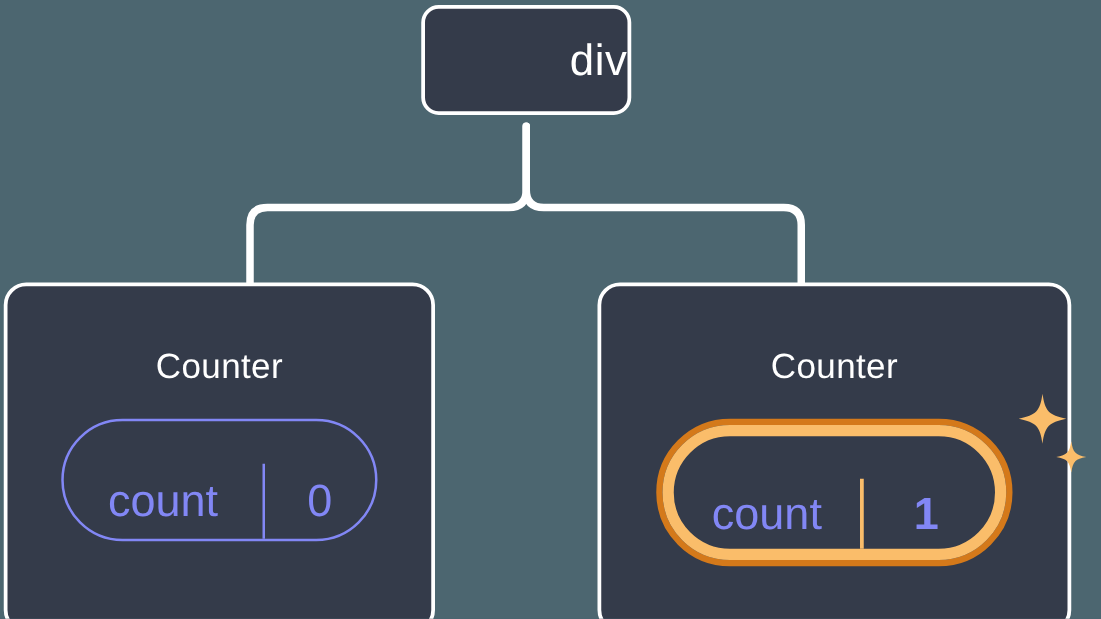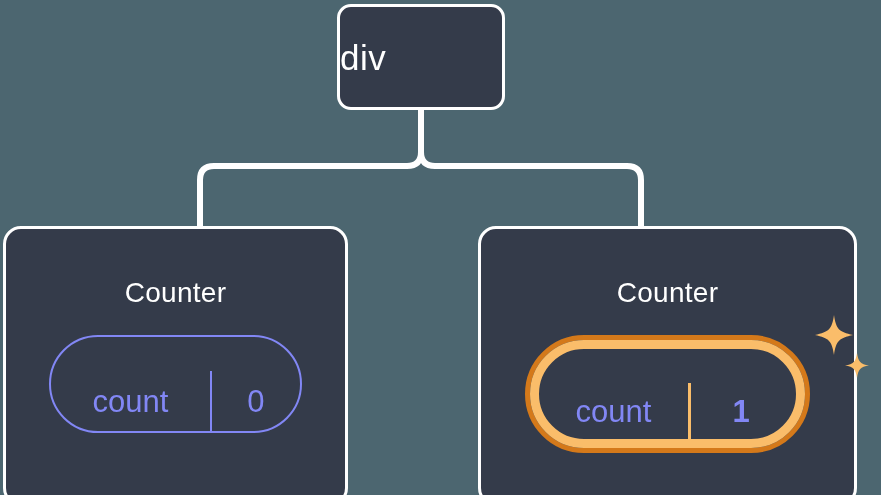--- a/index.html
+++ b/index.html
@@ -36,25 +36,25 @@
     z-index: 2;
     background: #343b4a;
     border: 3px solid #ffffff;
     box-sizing: border-box;
   }
 
   .node-root {
     left: 337px;
     top: 4px;
     width: 168px;
-    height: 106px;
+    height: 88px;
     border-radius: 14px;
     display: flex;
     align-items: center;
-    justify-content: flex-start;
+    justify-content: flex-end;
   }
   .node-root .node-title {
     color: #ffffff;
     font-size: 35px;
     letter-spacing: 0.5px;
     line-height: 1;
   }
 
   .card {
     top: 226px;
@@ -127,21 +127,21 @@
   }
   .pill-highlight-inner .pill-key,
   .pill-highlight-inner .pill-val {
     color: #8287f5;
   }
 
   .pill-key, .pill-val {
     display: flex;
     align-items: center;
     justify-content: center;
-    font-size: 31px;
+    font-size: 36px;
     line-height: 1;
     box-sizing: border-box;
     margin-top: 34px;
   }
   .pill-plain .pill-key { width: 162px; }
   .pill-plain .pill-val { width: 89px; }
   .pill-highlight-inner .pill-key { width: 152px; }
   .pill-highlight-inner .pill-val { width: 100px; font-weight: bold; }
 
   

